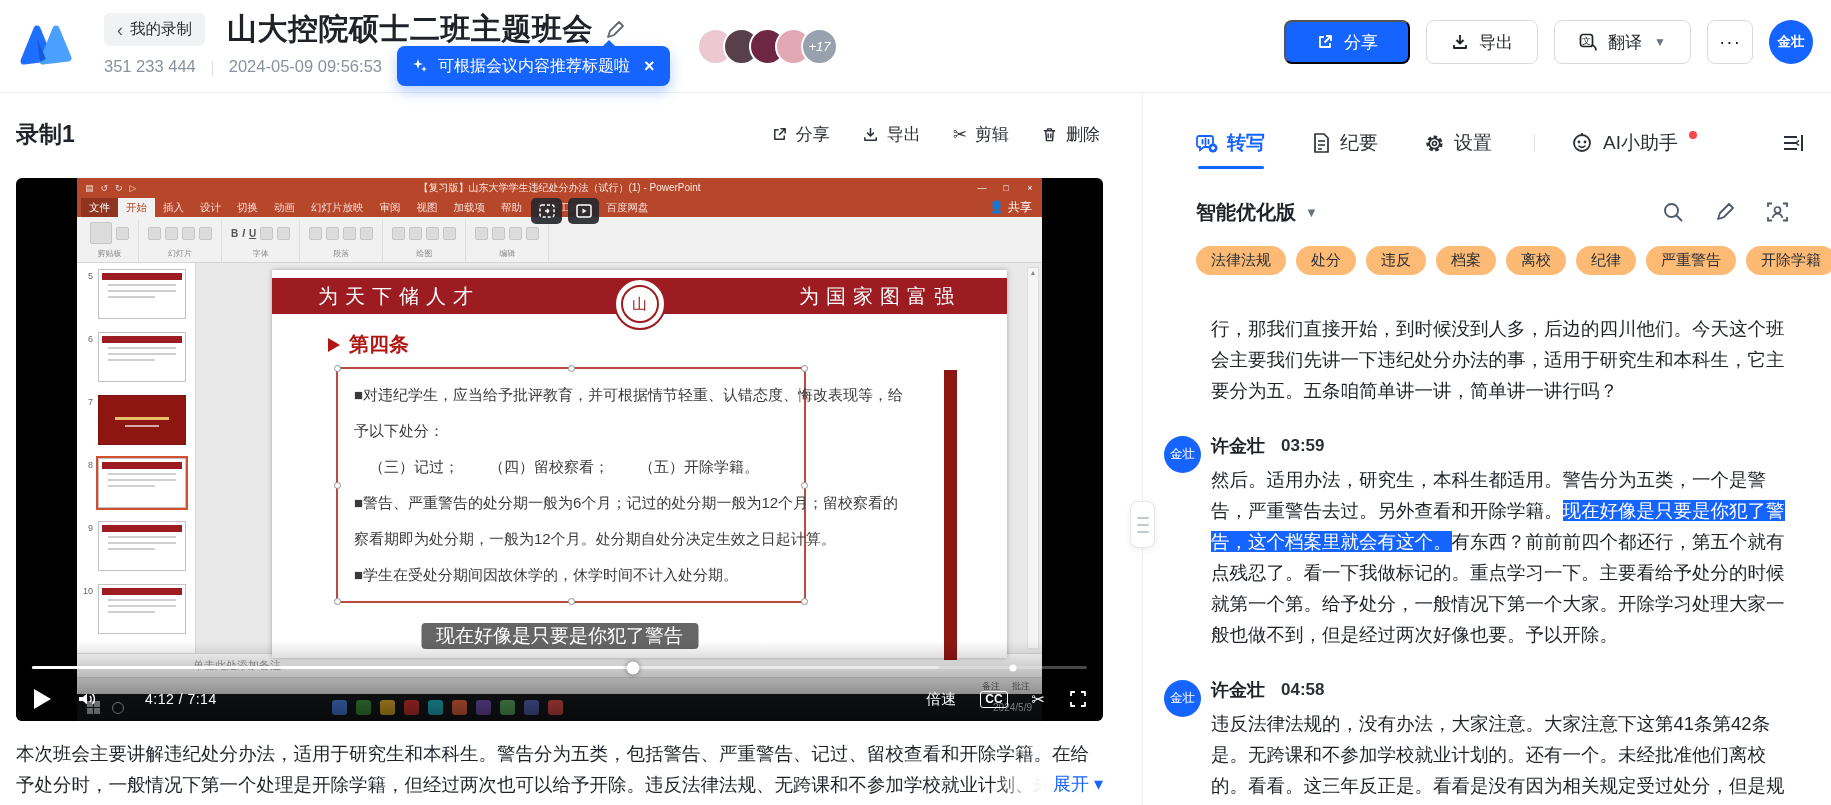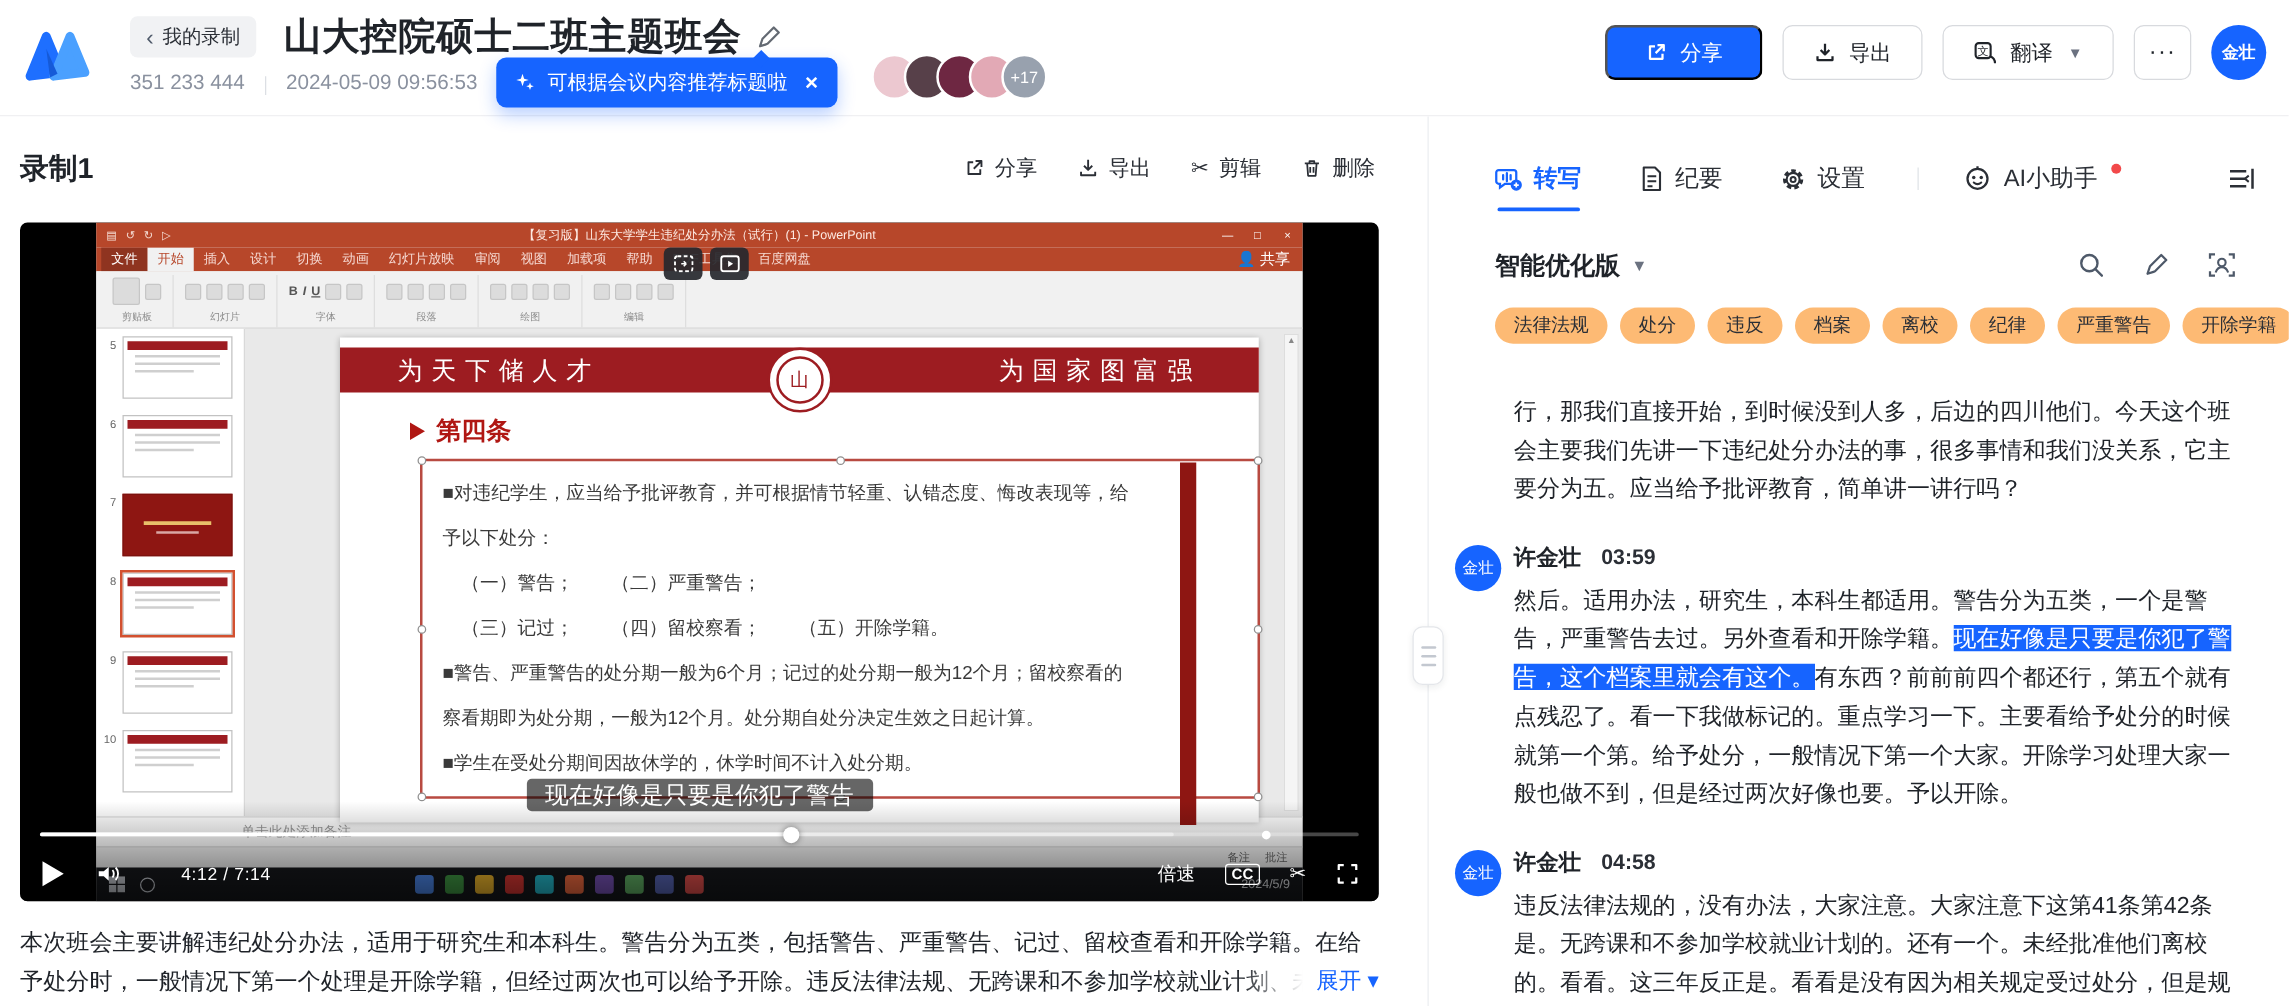--- a/index.html
+++ b/index.html
@@ -21,21 +21,21 @@
   .row2 { margin-top:7px; display:flex; align-items:flex-end; font-size:16.5px; color:#8a919f; }
   .vdiv { width:1px; height:15px; background:#dcdfe4; margin:0 16px; }
 
   .tooltip { position:absolute; left:397px; top:46px; height:40px; background:#1664ff;
              border-radius:8px; display:flex; align-items:center; gap:10px; padding:0 15px;
              color:#fff; font-size:16px; z-index:40; box-shadow:0 6px 14px rgba(22,100,255,.30); }
   .tooltip:before { content:""; position:absolute; top:-4px; left:76%; width:10px; height:10px;
                     background:#1664ff; transform:rotate(45deg); }
   .tooltip .close { font-size:18px; font-weight:700; margin-left:4px; cursor:pointer; }
 
-  .avatar-stack { position:absolute; left:697px; top:43px; display:flex; z-index:30; }
+  .avatar-stack { position:absolute; left:697px; top:28px; display:flex; z-index:30;font-style:italic; }
   .av { width:37px; height:37px; border-radius:50%; border:2px solid #fff; margin-left:-11px; }
   .av:first-child { margin-left:0; }
   .av.more { background:#98a1ae; color:#fff; font-size:13px; display:flex; align-items:center;
              justify-content:center; }
 
   .head-actions { position:absolute; right:18px; top:20px; display:flex; align-items:center; gap:16px; }
   .btn { height:44px; display:flex; align-items:center; gap:10px; border-radius:8px;
          font-size:17px; cursor:pointer; }
   .btn-primary { background:#1664ff; color:#fff; padding:0 30px; }
   .btn-ghost { border:1px solid #d8dade; background:#fff; color:#1f2329; padding:0 24px; }
@@ -108,21 +108,21 @@
   .emblem { position:absolute; left:50%; top:8px; transform:translateX(-50%); width:52px; height:52px;
             border-radius:50%; background:#fff; border:2px solid #9d1c21; display:flex;
             align-items:center; justify-content:center; z-index:2; }
   .emblem-inner { width:38px; height:38px; border-radius:50%; border:2px solid #9d1c21; color:#9d1c21;
                   font-size:15px; display:flex; align-items:center; justify-content:center;
                   font-family:"Liberation Serif","DejaVu Serif",serif; }
   .sheading { margin:17px 0 0 56px; display:flex; align-items:center; gap:9px; color:#b01713;
               font-weight:700; font-size:20px; }
   .tri { width:0; height:0; border-left:12px solid #b01713; border-top:7px solid transparent;
          border-bottom:7px solid transparent; }
-  .sbox { position:relative; margin:9px 0 0 64px; width:672px; border:2px solid #b84a41;
+  .sbox { position:relative; margin:9px 0 0 64px; width:470px; border:2px solid #b84a41;
           padding:8px 16px; background:#fff; }
   .sline { font-size:15px; line-height:36px; color:#3a3a3a; white-space:pre; }
   .redstrip { position:absolute; left:672px; top:100px; width:13px; height:290px; background:#8e1612; }
   .hdl { position:absolute; width:7px; height:7px; background:#fff; border:1px solid #8f8f8f;
          border-radius:50%; z-index:3; }
   .canvas-sb { position:absolute; right:3px; top:4px; bottom:4px; width:12px; background:#f5f5f5;
                border:1px solid #ddd; font-size:7px; color:#888; text-align:center; line-height:10px; }
 
   .ppt-notes { height:24px; background:#fff; border-top:1px solid #d9d9d9; font-size:11px;
                color:#9a9a9a; display:flex; align-items:center; padding-left:116px; flex:0 0 auto; }
@@ -487,21 +487,20 @@
                 <span class="hdl" style="left:-4px;top:-4px;"></span>
                 <span class="hdl" style="right:-4px;top:-4px;"></span>
                 <span class="hdl" style="left:-4px;bottom:-4px;"></span>
                 <span class="hdl" style="right:-4px;bottom:-4px;"></span>
                 <span class="hdl" style="left:50%;top:-4px;margin-left:-3px;"></span>
                 <span class="hdl" style="left:50%;bottom:-4px;margin-left:-3px;"></span>
                 <span class="hdl" style="left:-4px;top:50%;margin-top:-3px;"></span>
                 <span class="hdl" style="right:-4px;top:50%;margin-top:-3px;"></span>
               <div class="sline">■对违纪学生，应当给予批评教育，并可根据情节轻重、认错态度、悔改表现等，给</div>
                   <div class="sline">予以下处分：</div>
-                  <div class="sline">　（一）警告；　　（二）严重警告；</div>
                   <div class="sline">　（三）记过；　　（四）留校察看；　　（五）开除学籍。</div>
                   <div class="sline">■警告、严重警告的处分期一般为6个月；记过的处分期一般为12个月；留校察看的</div>
                   <div class="sline">察看期即为处分期，一般为12个月。处分期自处分决定生效之日起计算。</div>
                   <div class="sline">■学生在受处分期间因故休学的，休学时间不计入处分期。</div>
                 </div>
               <div class="redstrip"></div>
             </div>
             <div class="canvas-sb">▲</div>
           </div>
         </div>
@@ -683,21 +682,21 @@
         <span class="tag">处分</span>
         <span class="tag">违反</span>
         <span class="tag">档案</span>
         <span class="tag">离校</span>
         <span class="tag">纪律</span>
         <span class="tag">严重警告</span>
         <span class="tag">开除学籍</span>
       </div>
 
     <div class="transcript" id="transcript">
-        <div class="t-cont">行，那我们直接开始，到时候没到人多，后边的四川他们。今天这个班会主要我们先讲一下违纪处分办法的事，很多事情和我们没关系，它主要分为五。应当给予批评教育，简单讲一讲行吗？</div>
+        <div class="t-cont">行，那我们直接开始，到时候没到人多，后边的四川他们。今天这个班会主要我们先讲一下违纪处分办法的事，适用于研究生和本科生，它主要分为五。五条咱简单讲一讲，简单讲一讲行吗？</div>
         <div class="t-entry">
           <div class="t-av">金壮</div>
           <div class="t-head">
             <span class="t-name">许金壮</span>
             <span class="t-time">03:59</span>
           </div>
           <div class="t-body"><span>然后。适用办法，研究生，本科生都适用。警告分为五类，一个是警告，严重警告去过。另外查看和开除学籍。</span><span class="hl">现在好像是只要是你犯了警告，这个档案里就会有这个。</span><span>有东西？前前前四个都还行，第五个就有点残忍了。看一下我做标记的。重点学习一下。主要看给予处分的时候就第一个第。给予处分，一般情况下第一个大家。开除学习处理大家一般也做不到，但是经过两次好像也要。予以开除。</span></div>
         </div>
         <div class="t-entry">
           <div class="t-av">金壮</div>

